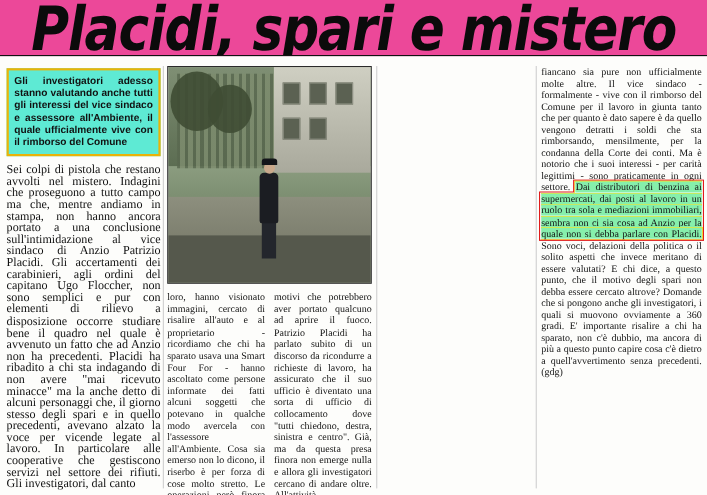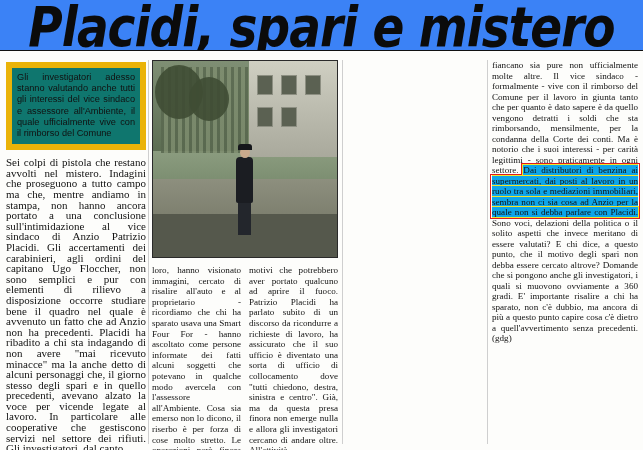--- a/index.html
+++ b/index.html
@@ -23,21 +23,21 @@
   }
   
   .headline-wrap {
     position: absolute;
     left: 0;
     top: 0;
     width: 643px;
     height: 50px;
     overflow: hidden;
     border-bottom: 1px solid #111;
-    background: #3b82f6;
+    background: #ec4899;
   }
   .headline {
     font-family: "DejaVu Sans", sans-serif;
     font-weight: bold;
     font-style: italic;
     font-size: 47px;
     line-height: 50px;
     letter-spacing: -1px;
     color: #0b0b0b;
     white-space: nowrap;
@@ -56,29 +56,29 @@
   }
   
   .col1 {
     position: absolute;
     left: 6px;
     top: 10px;
     width: 140px;
     height: 382px;
   }
   .summary-box {
-    border: 6px solid #eab308;
+    border: 2px solid #eab308;
     padding: 4px 5px 5px 5px;
     font-family: "Liberation Sans", sans-serif;
-    font-weight: normal;
+    font-weight: bold;
     font-size: 9.2px;
     line-height: 11.2px;
     text-align: justify;
     color: #111;
-    background: #0f766e;
+    background: #5eead4;
   }
   .col1 .body-text {
     margin-top: 7px;
     font-size: 11px;
     line-height: 10.6px;
     text-align: justify;
     color: #121212;
     hyphens: auto;
   }
   
@@ -175,21 +175,21 @@
     top: 8px;
     width: 146px;
     height: 386px;
     font-size: 9.1px;
     line-height: 10.5px;
     text-align: justify;
     color: #121212;
     hyphens: auto;
   }
   .hl {
-    background: #0ea5e9;
+    background: #86efac;
     box-shadow: 0 0 0 1px #f2e52a;
     margin-top: 34px;
   }
   .hl-red {
     outline: 1.6px solid #e01b1b;
     outline-offset: 1px;
   }
   .sig {
   }
   

